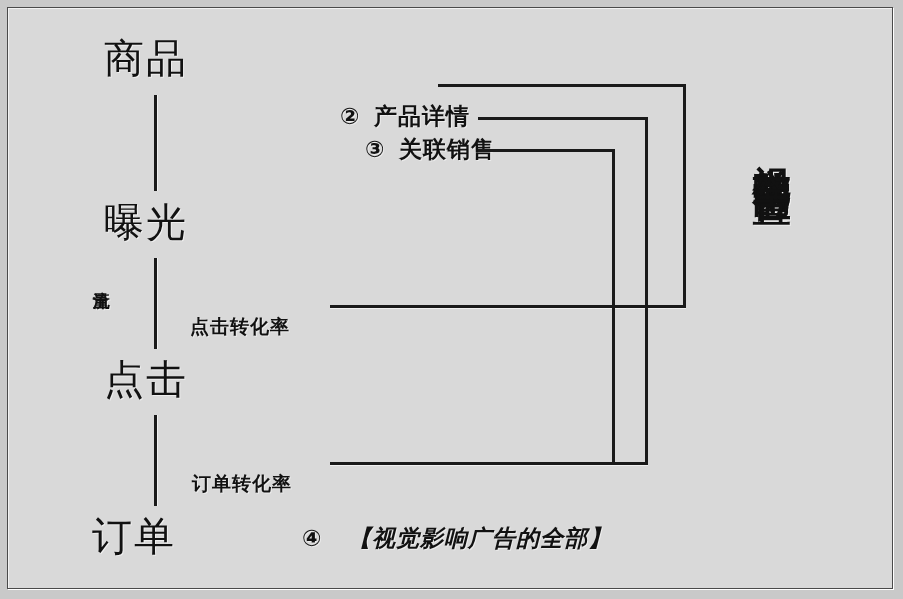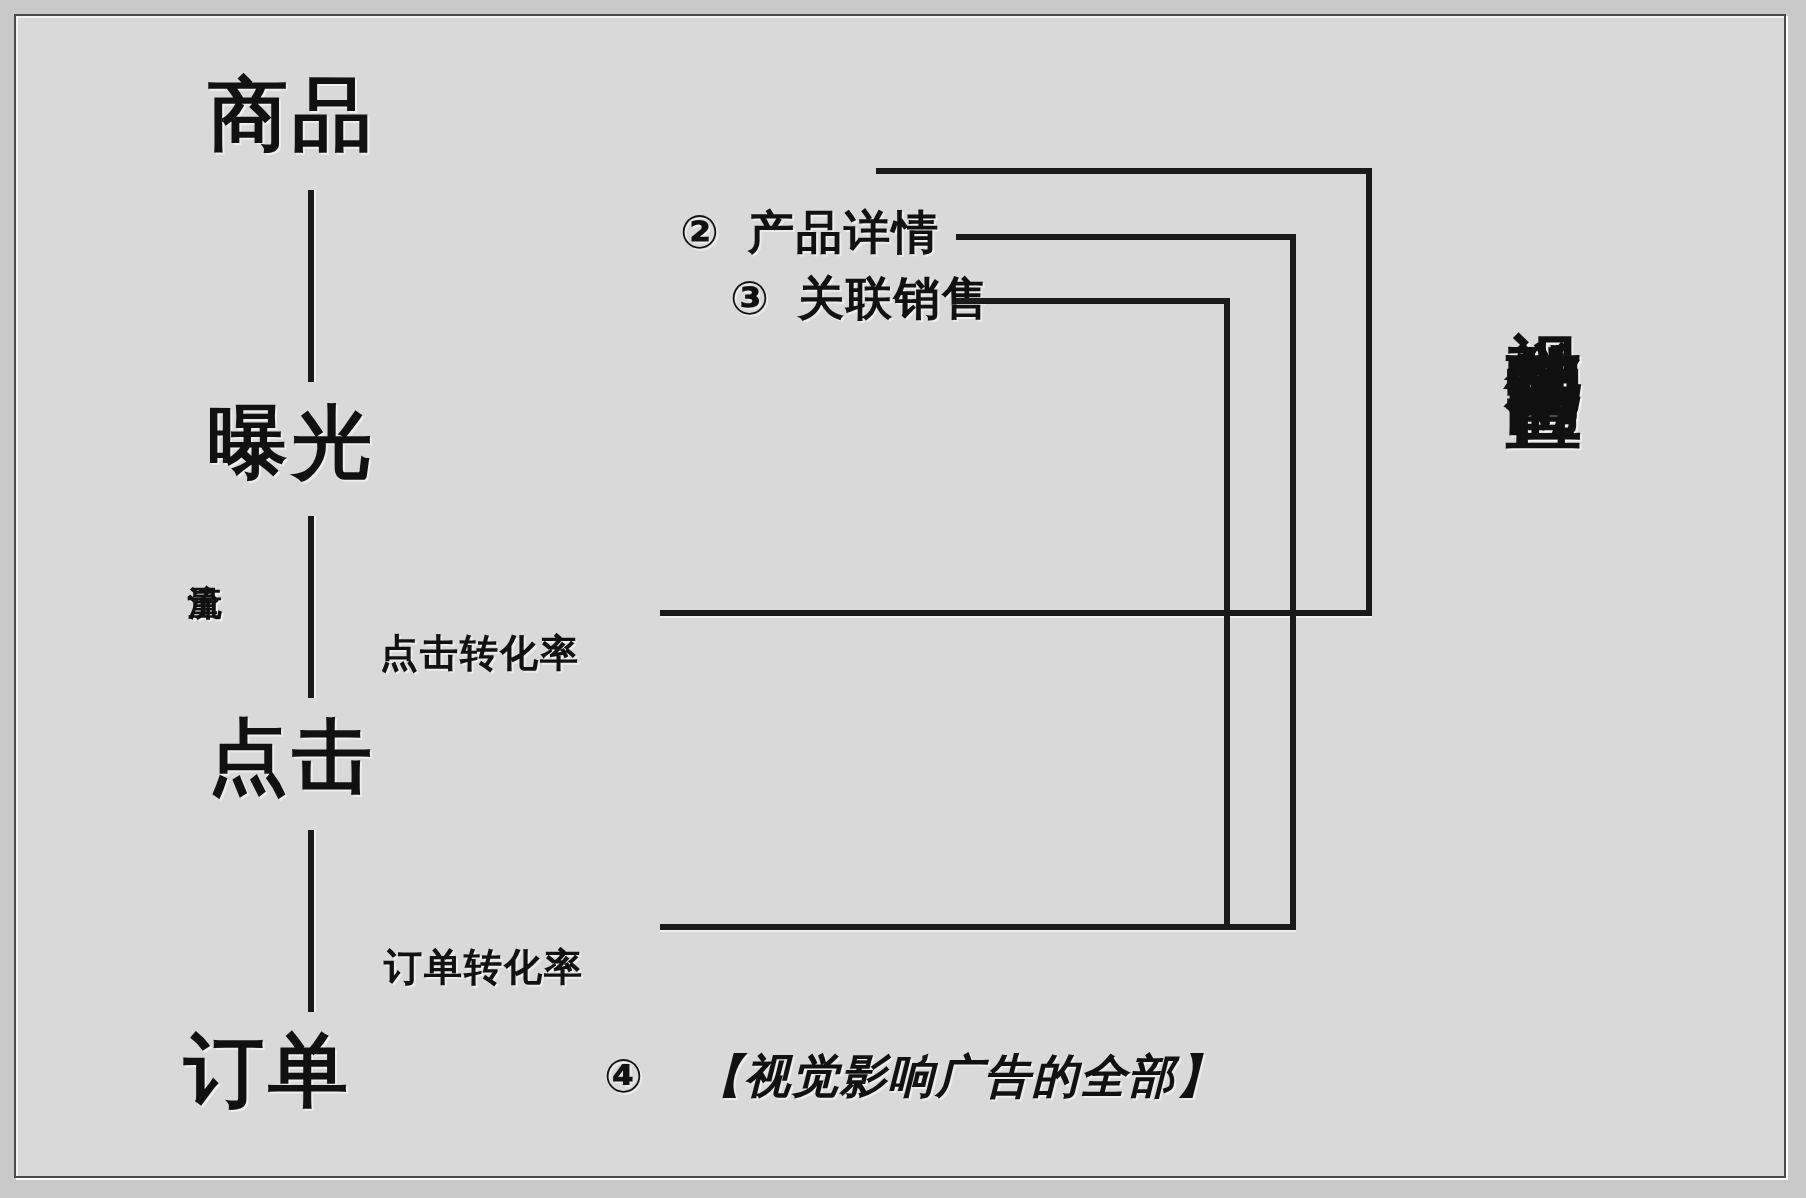--- a/index.html
+++ b/index.html
@@ -30,21 +30,21 @@
     box-sizing: border-box;
   }
   #stage {
     position: absolute;
     left: 0; top: 0;
     width: 903px;
     height: 599px;
   }
   .node {
     position: absolute;
-    font-weight: bold;
+    font-weight: normal;
     color: #111111;
     white-space: nowrap;
     letter-spacing: 2px;
     text-shadow: 1px 1px 0 rgba(255,255,255,0.55);
   }
   .funnel-label {
     font-size: 40px;
     line-height: 44px;
   }
   .vline {

